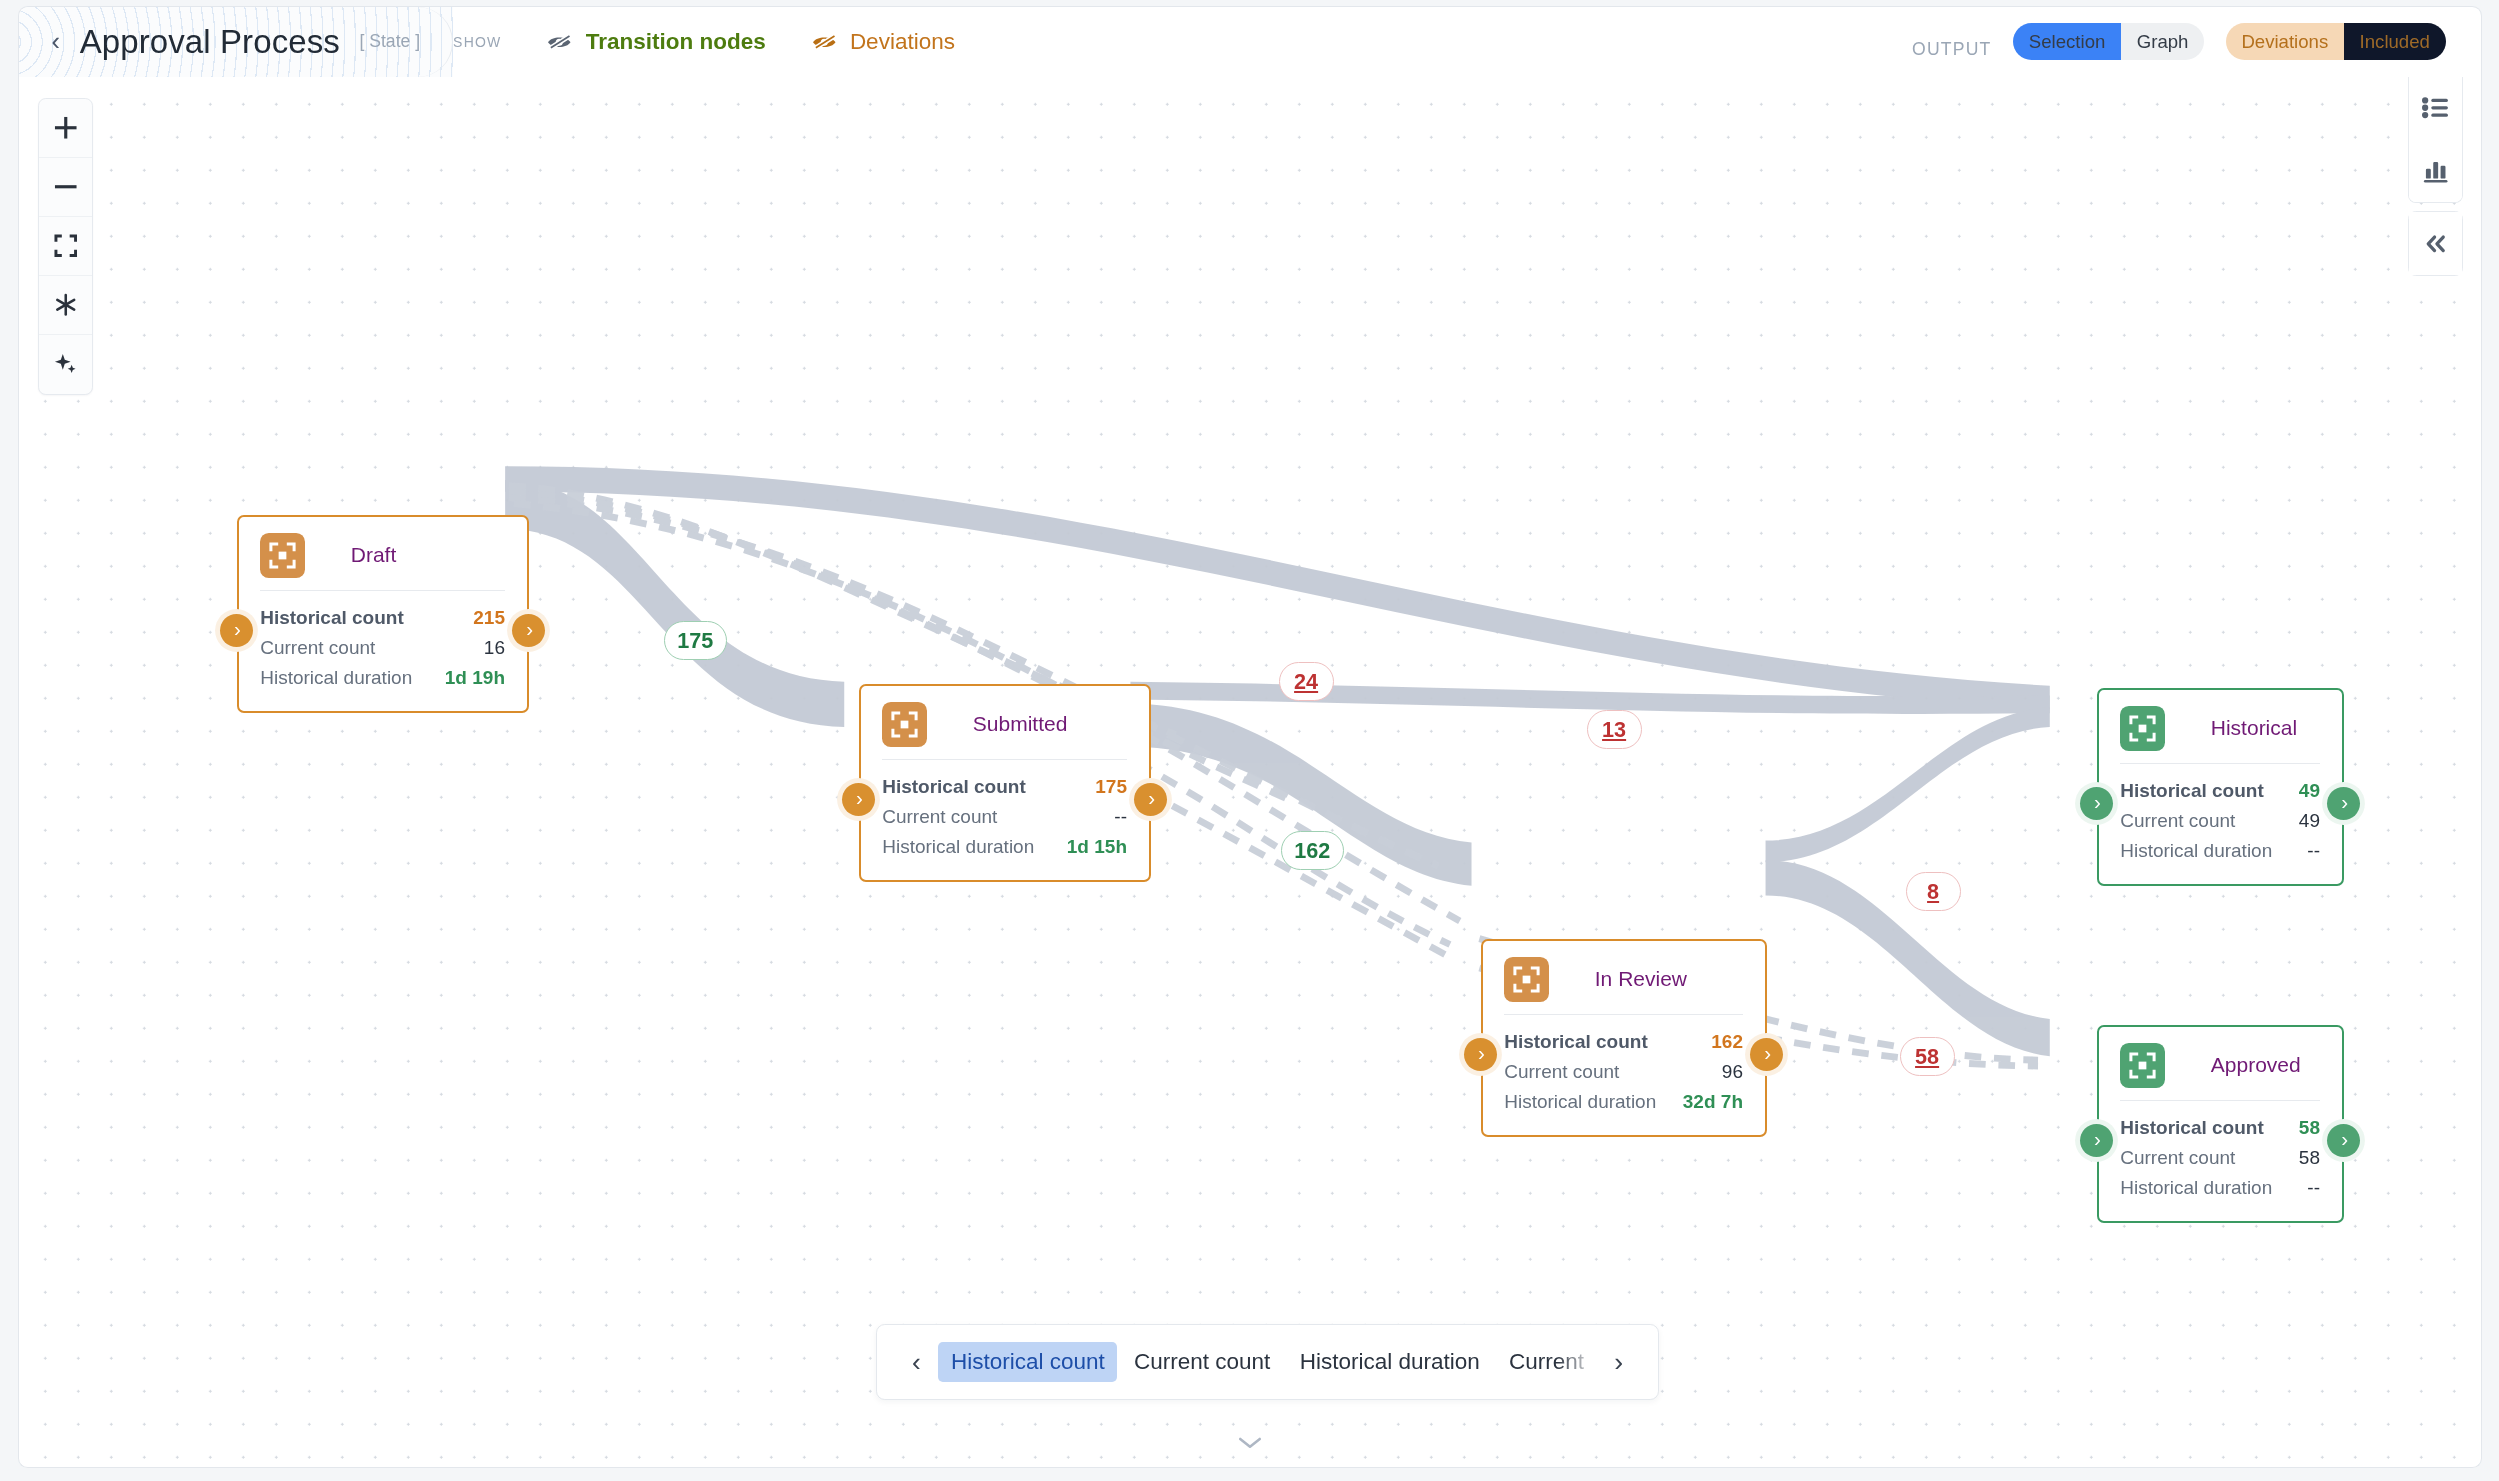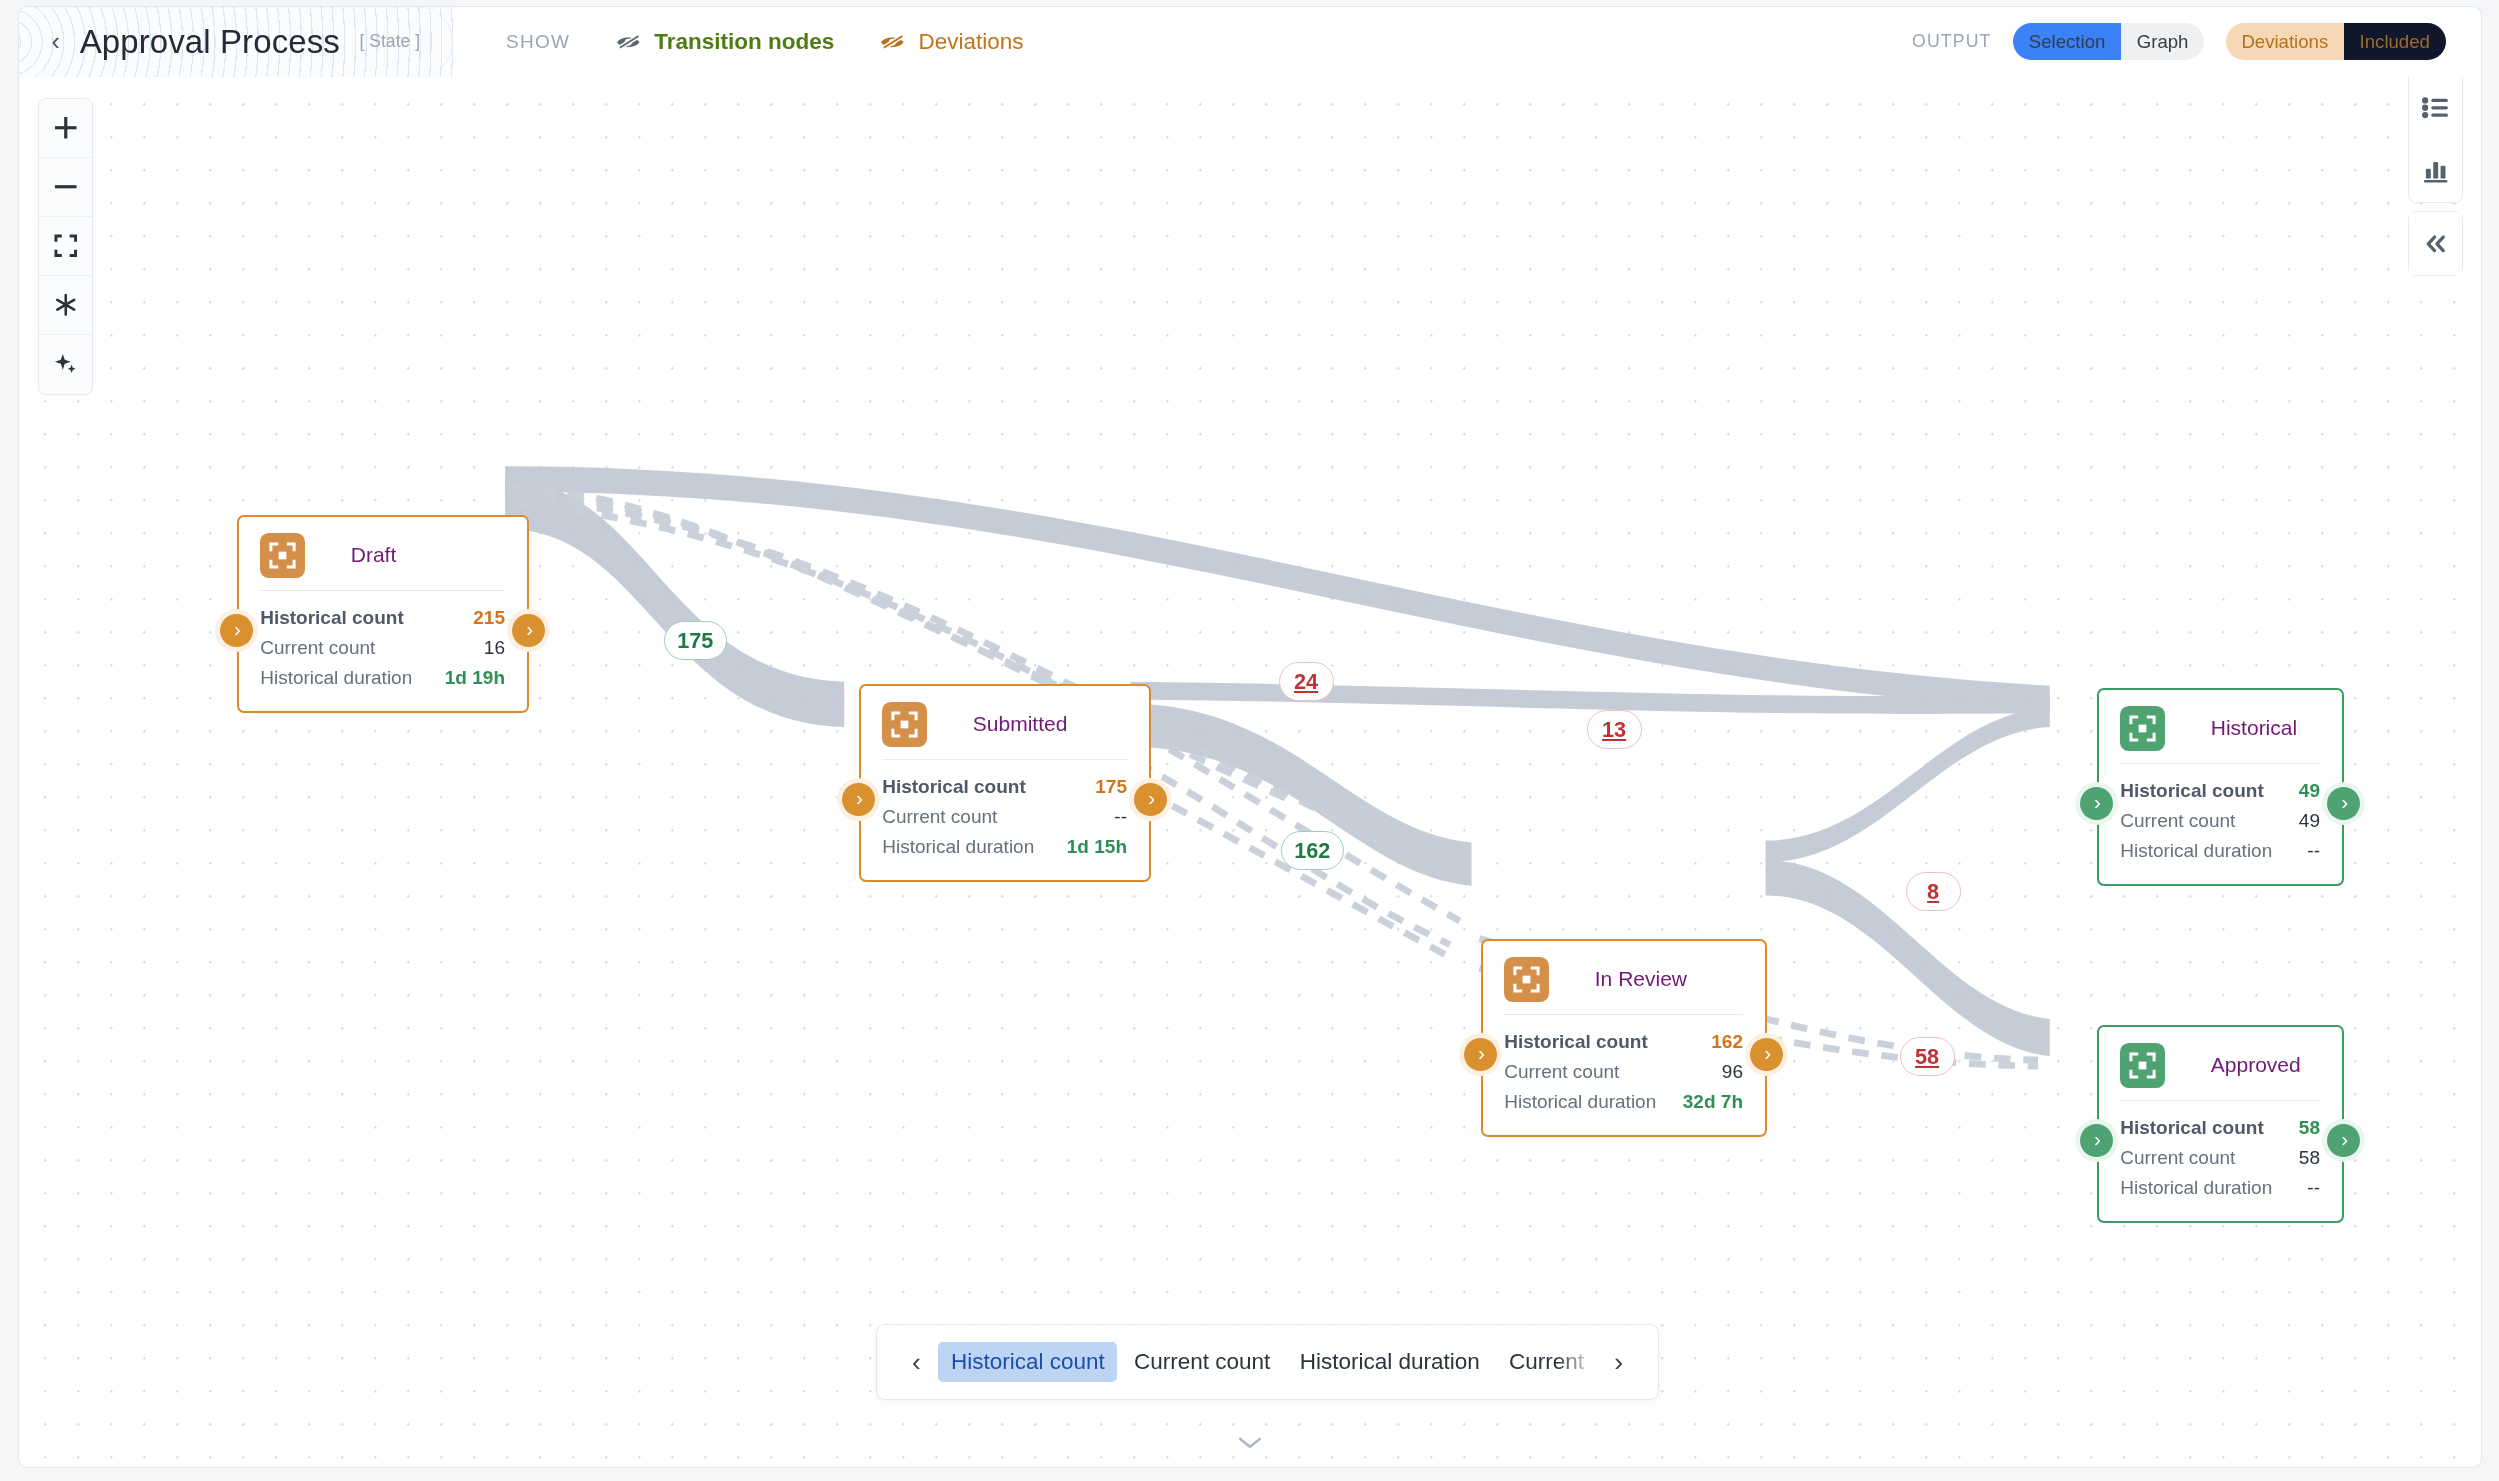--- a/index.html
+++ b/index.html
@@ -50,36 +50,35 @@
     font-size: 25.5px; color: #4a5568; line-height: 1;
     cursor: pointer; font-weight: 400;
     margin-right: 3.9px;
   }
   .proc-title {
     font-size: 33px; color: #222b36; font-weight: 400; letter-spacing: 0.1px;
   }
   .proc-state { font-size: 17.6px; color: #9aa6b5; margin-left: 3.9px; }
 
   .show-label {
-    font-size: 19px; color: #9aa6b5; letter-spacing: 1.2px;
-    margin-left: 53px;
+    font-size: 14px; color: #9aa6b5; letter-spacing: 1.2px;
   }
   .toggle-item {
     display: flex; align-items: center; gap: 12.7px;
     margin-left: 45px; cursor: pointer;
   }
   .toggle-item .tlabel { font-size: 22.5px; }
   .toggle-item.dark .tlabel { color: #4d7c0f; font-weight: bold; }
   .toggle-item.amber .tlabel { color: #c2741c; }
 
   .eye-slash { display:block; }
 
   .hdr-right {
     margin-left: auto;
-    display: flex; align-items: center; gap: 21.6px;
+    display: flex; align-items: flex-end; gap: 21.6px;
     padding-right: 35px;
   }
   .output-label { font-size: 17.6px; color: #9aa6b5; letter-spacing: 1.2px; }
   .seg {
     display: flex; align-items: stretch;
     border-radius: 18.6px; overflow: hidden; font-size: 18.6px;
     height: 37px;
   }
   .seg div { display:flex; align-items:center; padding: 0 15.7px; cursor:pointer; }
   .seg.grey .k { background:#3b82f6; color:#343c47; }

